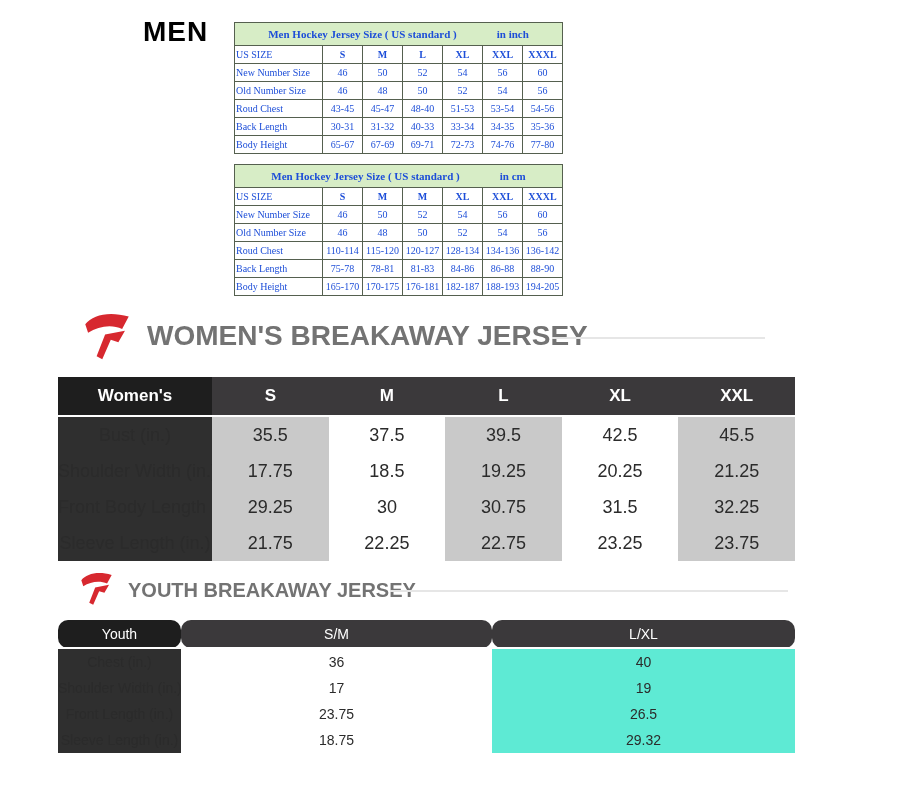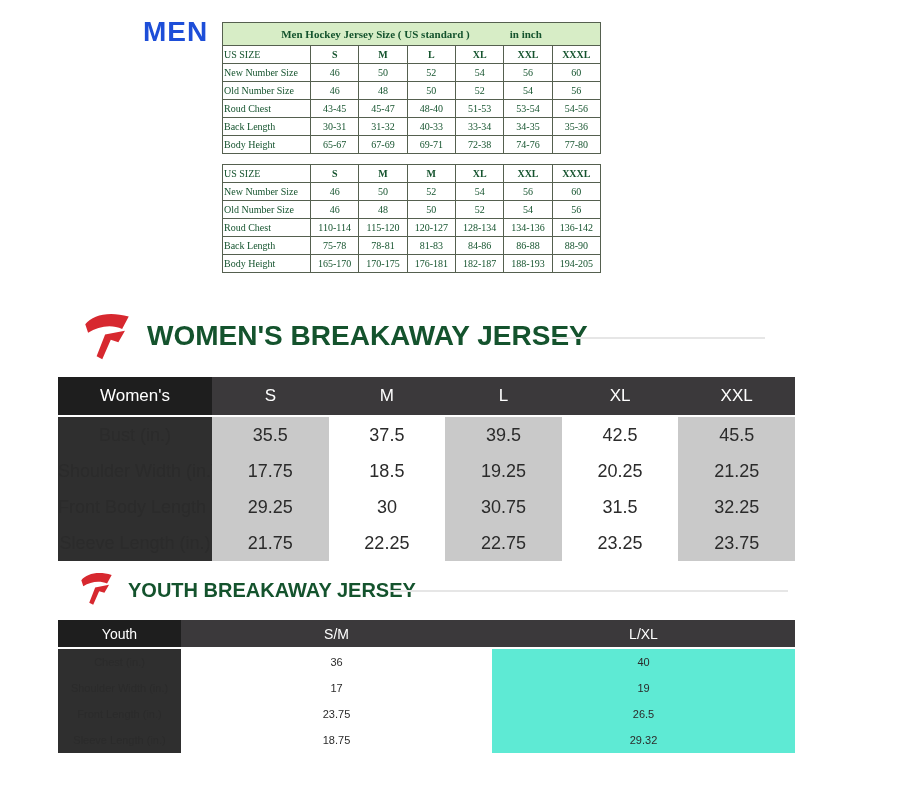--- a/index.html
+++ b/index.html
@@ -1,56 +1,56 @@
 <!DOCTYPE html>
 <html><head>
 <meta charset="utf-8">
 <style>
   html,body{margin:0;padding:0;background:#fff;}
   .canvas{position:relative;width:899px;height:795px;background:#ffffff;overflow:hidden;font-family:"Liberation Sans",sans-serif;}
 
   
-  .men-label{position:absolute;left:143px;top:16px;font-size:28px;font-weight:bold;color:#1d4ed8;letter-spacing:1px;}
-  .men-table{position:absolute;left:222px;width:379px;border-collapse:collapse;table-layout:fixed;font-family:"Liberation Serif",serif;color:#14532d;}
+  .men-label{position:absolute;left:143px;top:16px;font-size:28px;font-weight:bold;color:#000000;letter-spacing:1px;}
+  .men-table{position:absolute;left:234px;width:329px;border-collapse:collapse;table-layout:fixed;font-family:"Liberation Serif",serif;color:#1d4ed8;}
   #men-inch{top:22px;}
   #men-cm{top:164px;}
   .men-table td{border:1px solid #55604f;height:17px;text-align:center;font-size:10px;padding:0 1px;overflow:hidden;white-space:nowrap;}
   .men-table tr.mt-title td{background:#d7edc6;height:22px;font-weight:bold;font-size:11px;}
   .mt-unit{margin-left:40px;font-weight:bold;}
   .men-table td.lbl{text-align:left;}
   .men-table tr.mt-head td{font-weight:bold;}
   .men-table tr.mt-head td.lbl{font-weight:normal;}
 
   
-  .sec-heading{position:absolute;font-weight:bold;color:#14532d;white-space:nowrap;}
+  .sec-heading{position:absolute;font-weight:bold;color:#737373;white-space:nowrap;}
   #women-heading{left:147px;top:320px;font-size:28px;}
   #youth-heading{left:128px;top:579px;font-size:20px;}
   .h-line{position:absolute;height:2px;background:#e6e6e6;}
   #women-line{left:552px;top:337px;width:213px;}
   #youth-line{left:390px;top:590px;width:398px;}
   .logo{position:absolute;}
   #women-logo{left:83px;top:310px;width:48px;height:52px;}
   #youth-logo{left:80px;top:570px;width:33px;height:37px;}
 
   
   .big{position:absolute;left:58px;border-collapse:collapse;table-layout:fixed;width:737px;}
   .big td{padding:0;text-align:center;vertical-align:middle;overflow:hidden;white-space:nowrap;}
   .big tr.bhead td{background:#3b393b;color:#ffffff;border-bottom:2px solid #ffffff;font-weight:normal;}
   .big tr.bhead td.corner{background:#1e1e1e;}
   .big td.rlabel{background:#2f2f2f;color:#ffffff;}
 
   .women{top:377px;}
-  .women tr.bhead td{height:38px;font-size:17px;}
+  .women tr.bhead td{height:38px;font-size:17px;font-weight:bold;}
   .women tr.data td{height:36px;font-size:18px;color:#2b2b2b;text-align:center;}
   .women td.rlabel{font-size:12.5px;}
   .women tr.data td:nth-child(even){background:#c9c9c9;}
 
   .youth{top:620px;}
-  .youth tr.bhead td{height:27px;font-size:14px;}
-  .youth tr.data td{height:26px;font-size:11px;color:#2b2b2b;}
+  .youth tr.bhead td{height:27px;font-size:14px;border-radius:10px;}
+  .youth tr.data td{height:26px;font-size:14px;color:#2b2b2b;}
   .youth td.rlabel{font-size:10.5px;}
   .youth tr.data td:nth-child(3){background:#5eead4;}
 </style>
 </head>
 <body>
 
 <div class="canvas">
 
   <div class="men-label">MEN</div>
 
@@ -111,38 +111,41 @@
         <td>40-33</td>
         <td>33-34</td>
         <td>34-35</td>
         <td>35-36</td>
       </tr>
       <tr>
         <td class="lbl">Body Height</td>
         <td>65-67</td>
         <td>67-69</td>
         <td>69-71</td>
-        <td>72-38</td>
+        <td>72-73</td>
         <td>74-76</td>
         <td>77-80</td>
       </tr>
     </tbody>
   </table>
 
   <table class="men-table" id="men-cm">
     <colgroup>
         <col style="width:88px">
         <col>
         <col>
         <col>
         <col>
         <col>
         <col>
       </colgroup>
     <tbody>
+      <tr class="mt-title">
+        <td colspan="7"><span>Men Hockey Jersey Size ( US standard )</span><span class="mt-unit">in cm</span></td>
+      </tr>
       <tr class="mt-head">
         <td class="lbl">US SIZE</td>
         <td>S</td>
         <td>M</td>
         <td>M</td>
         <td>XL</td>
         <td>XXL</td>
         <td>XXXL</td>
       </tr>
       <tr>

